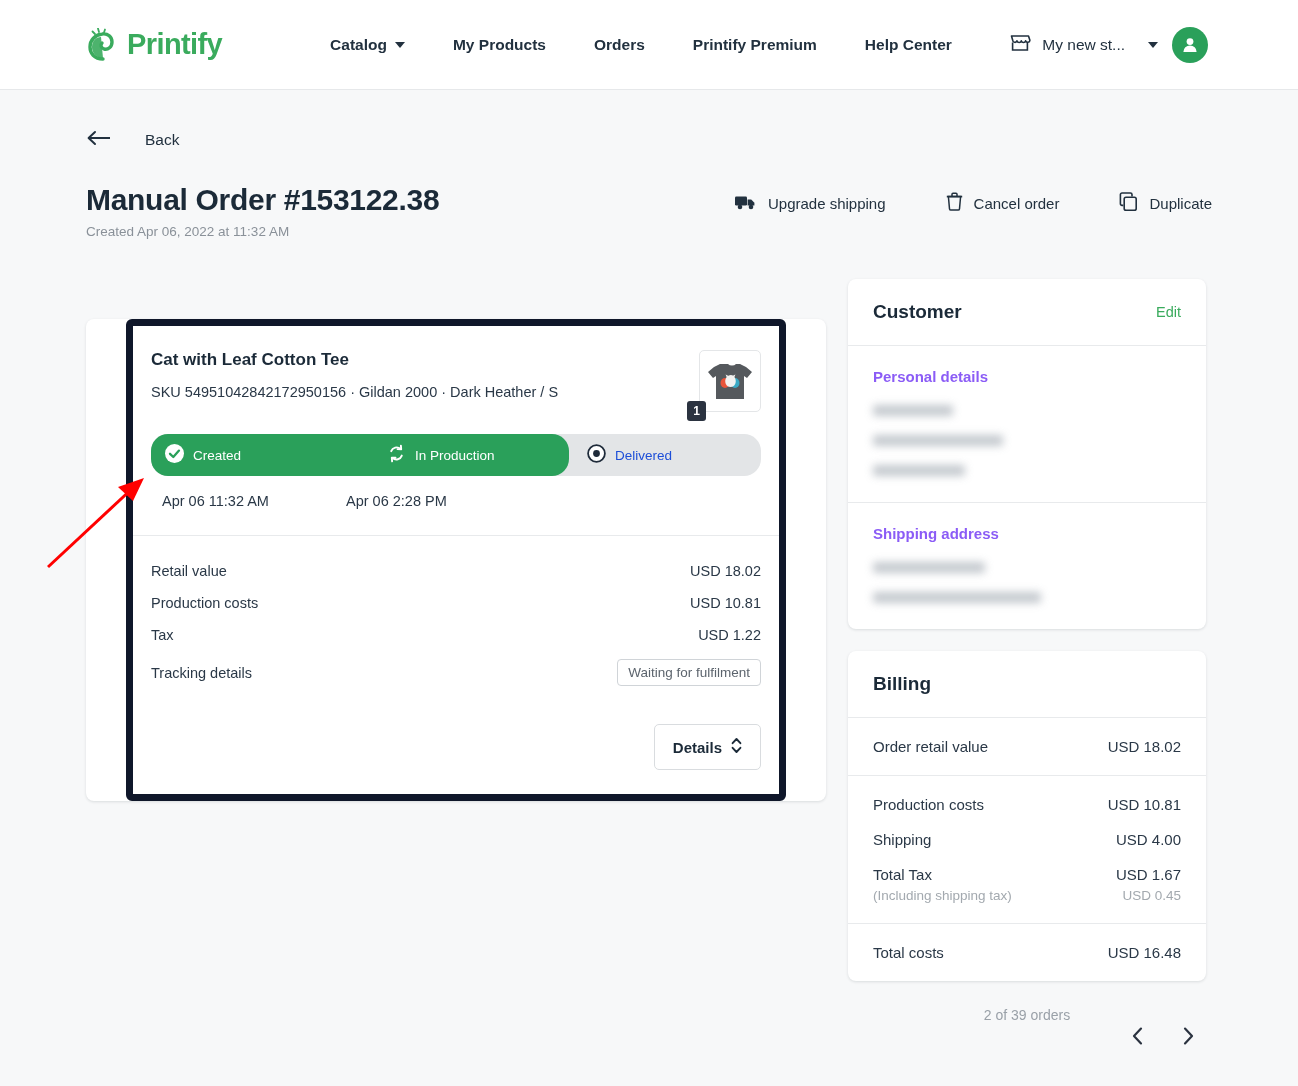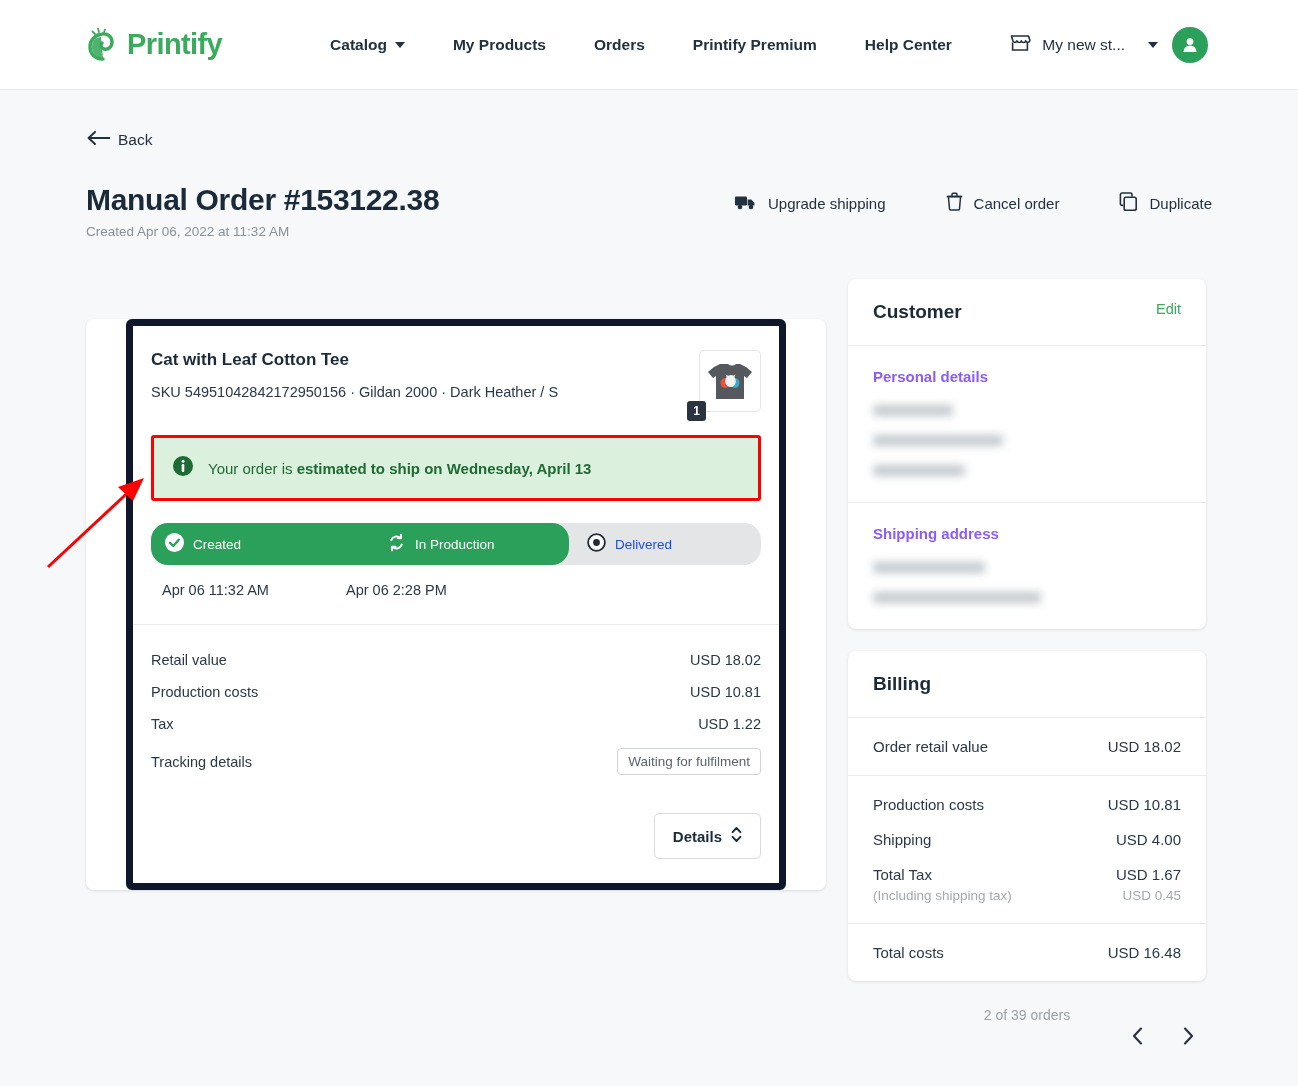--- a/index.html
+++ b/index.html
@@ -31,21 +31,21 @@
   .nav-right { margin-left: auto; display: flex; align-items: center; gap: 14px; padding-right: 70px; }
   .store-pill { display: flex; align-items: center; gap: 11px; cursor: pointer; }
   .store-name { font-size: 15.5px; color: #22313f; max-width: 120px; overflow: hidden; white-space: nowrap; }
   .avatar {
     width: 36px; height: 36px; border-radius: 50%;
     background: #2aa05a; display: flex; align-items: center; justify-content: center; cursor: pointer;
   }
 
   
   .page { padding: 40px 86px 0 86px; }
-  .back-row { display: flex; align-items: center; gap: 6px; cursor: pointer; margin-bottom: 33px; }
+  .back-row { display: flex; align-items: center; gap: 33px; cursor: pointer; margin-bottom: 33px; }
   .back-label { font-size: 15.5px; color: #22313f; }
 
   .title-row { display: flex; align-items: flex-start; }
   .page-title { font-size: 30px; font-weight: bold; letter-spacing: -0.3px; color: #1b2a38; }
   .page-subtitle { font-size: 13.5px; color: #8a9199; margin-top: 7px; }
   .actions { display: flex; align-items: center; gap: 0; margin-left: auto; margin-top: 9px; }
   .action {
     display: flex; align-items: center; gap: 11px;
     font-size: 15px; color: #22313f; cursor: pointer; padding: 0 0 0 0; margin-left: 60px;
   }
@@ -106,21 +106,21 @@
     font-size: 13.5px; color: #5c646d; padding: 5px 10px; background: #fff; cursor: pointer;
   }
   .details-row { display: flex; padding: 22px 18px 24px 18px; }
   .details-btn {
     margin-left: auto; border: 1px solid #d9dcdf; border-radius: 5px; background: #fff;
     font-size: 15px; font-weight: bold; color: #1b2a38;
     padding: 12px 18px; display: flex; align-items: center; gap: 9px; cursor: pointer;
   }
 
   
-  .panel-head { display: flex; padding: 22px 25px; }
+  .panel-head { display: flex; align-items: center; padding: 22px 25px; }
   .panel-title { font-size: 19px; font-weight: bold; color: #1b2a38; }
   .panel-edit { margin-left: auto; font-size: 14.5px; color: #3aab5d; cursor: pointer; }
   .panel-sec { padding: 22px 25px 26px 25px; }
   .sec-title { font-size: 15px; font-weight: bold; color: #8b5cf6; margin-bottom: 20px; }
   .blur-line {
     height: 11px; border-radius: 3px; background: #b9bfc5;
     filter: blur(4px); margin-bottom: 19px; opacity: .85;
   }
   .bill-row { display: flex; align-items: baseline; font-size: 15px; color: #2a3847; padding: 0; }
   .bill-sec { padding: 20px 25px; }
@@ -266,32 +266,20 @@
                     <ellipse cx="21" cy="24" rx="4.5" ry="5" fill="#e8543a"></ellipse>
                     <ellipse cx="31" cy="24" rx="4.5" ry="5" fill="#3aa9c4"></ellipse>
                     <path d="M22 19 c3 -4 7 -4 9 0 c2 4 0 9 -4.5 9 c-4.5 0 -6.5 -5 -4.5 -9 z" fill="#f2f2f0"></path>
                     <path d="M23 19 l-1.4 -3.6 l3 1.6 z M30 19 l1.4 -3.6 l-3 1.6 z" fill="#f2f2f0"></path>
                   </svg>
                 </div>
                 <div class="qty-badge">1</div>
               </div>
             </div>
 
-            <div class="banner-outline">
-              <div class="banner">
-                <span>
-                  <svg width="22" height="22" viewBox="0 0 22 22">
-                    <circle cx="11" cy="11" r="10" fill="#1d6b33"></circle>
-                    <circle cx="11" cy="6.2" r="1.5" fill="#fff"></circle>
-                    <rect x="9.7" y="9" width="2.6" height="8" rx="1.2" fill="#fff"></rect>
-                  </svg>
-                </span>
-                <span class="banner-text"><span>Your order is </span><b>estimated to ship on Wednesday, April 13</b></span>
-              </div>
-            </div>
 
             <div class="status-wrap">
               <div class="status-bar">
                 <div class="seg done">
                   <span>
                     <svg width="19" height="19" viewBox="0 0 19 19">
                       <circle cx="9.5" cy="9.5" r="9.5" fill="#fff"></circle>
                       <polyline points="5,9.8 8.3,13 14,6.6" fill="none" stroke="#2aa05a" stroke-width="2.3" stroke-linecap="round" stroke-linejoin="round"></polyline>
                     </svg>
                   </span>

